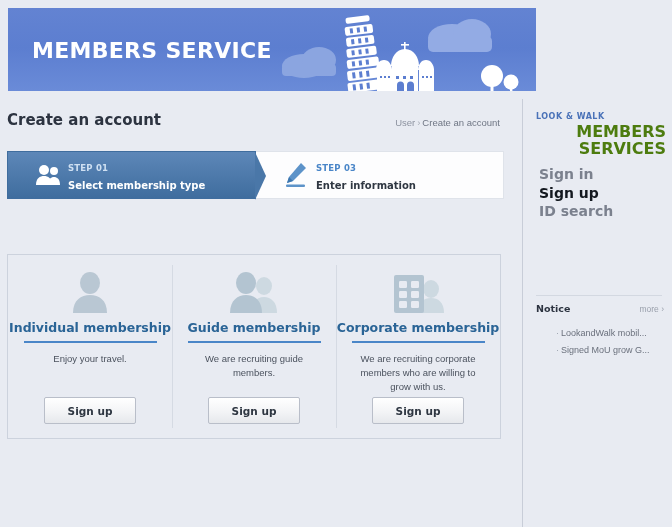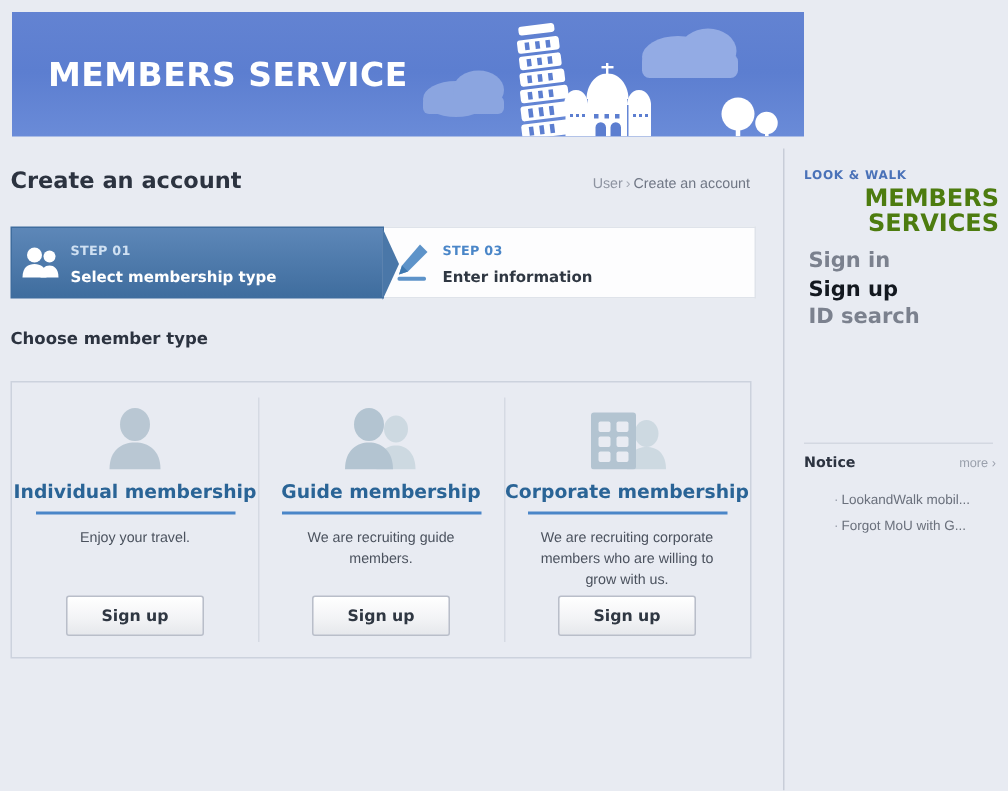--- a/index.html
+++ b/index.html
@@ -102,21 +102,21 @@
   .step {
     position: relative;
     flex: 1;
     height: 48px;
     background: #fdfdfe;
     border: 1px solid #dfe3ea;
     border-left: none;
     box-sizing: border-box;
     display: flex;
     align-items: center;
-    padding-left: 5px;
+    padding-left: 26px;
   }
   .step:first-child { border-left: 1px solid #dfe3ea; }
   .step.active {
     background: linear-gradient(180deg, #5d87b8 0%, #3f6d9e 100%);
     border-color: #3f6d9e;
     z-index: 3;
   }
   .step.active::after {
     content: "";
     position: absolute;
@@ -435,21 +435,20 @@
       </span>
       <span class="step-texts">
         <span class="step-num">STEP 03</span><br>
         <span class="step-label">Enter information</span>
       </span>
     </div>
 
 
   </div>
 
-  <div class="choose-label">Choose member type</div>
 
   <div class="cards">
 
     <div class="card">
       <span class="card-icon">
         <svg width="44" height="42" viewBox="0 0 44 42">
           <ellipse cx="22" cy="12" rx="10" ry="11" fill="#b9c7d3"></ellipse>
           <path d="M5 42 C5 29 13 24 22 24 C31 24 39 29 39 42 Z" fill="#b9c7d3"></path>
         </svg>
       </span>
@@ -512,15 +511,15 @@
 
   <div class="sb-divider"></div>
 
   <div class="sb-notice-head">
     <span class="sb-notice-title">Notice</span>
     <a class="sb-more">more ›</a>
   </div>
 
   <div class="sb-notice-list">
     <div class="sb-notice-item"><span class="dot">·</span><span>LookandWalk mobil...</span></div>
-    <div class="sb-notice-item"><span class="dot">·</span><span>Forgot MoU with G...</span></div>
+    <div class="sb-notice-item"><span class="dot">·</span><span>Signed MoU grow G...</span></div>
   </div>
 </div>
 
 </body></html>

